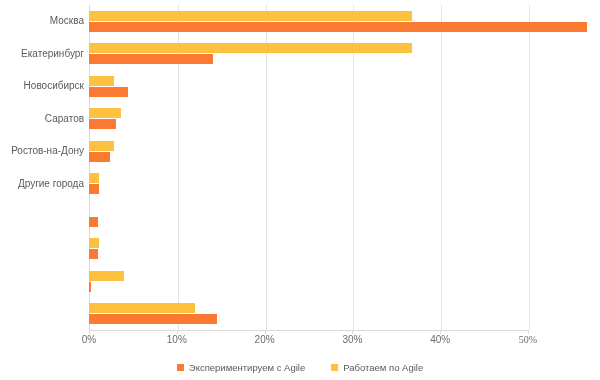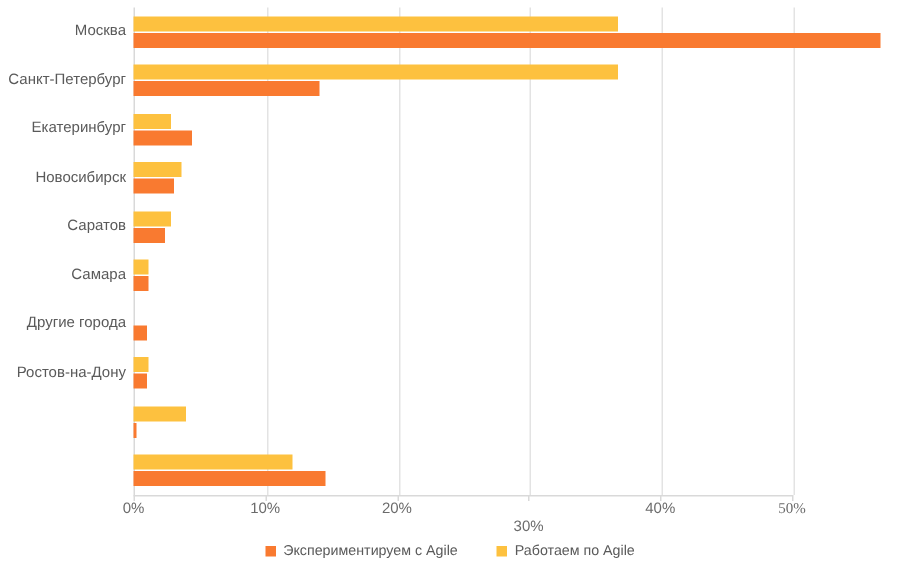--- a/index.html
+++ b/index.html
@@ -148,27 +148,25 @@
   <div class="plot-area" id="plot-area">
       <div class="gridline" style="left: 87.8px;"></div>
       <div class="gridline" style="left: 175.6px;"></div>
       <div class="gridline" style="left: 263.4px;"></div>
       <div class="gridline" style="left: 351.2px;"></div>
       <div class="gridline" style="left: 439px;"></div>
     </div>
 
   <div class="cat-labels" id="cat-labels">
       <div class="cat-label">Москва</div>
-      <div class="cat-label">Санкт-Петербург</div>
       <div class="cat-label">Екатеринбург</div>
       <div class="cat-label">Новосибирск</div>
       <div class="cat-label">Саратов</div>
-      <div class="cat-label">Самара</div>
+      <div class="cat-label">Ростов-на-Дону</div>
       <div class="cat-label">Другие города</div>
-      <div class="cat-label">Ростов-на-Дону</div>
     </div>
 
   <div class="rows" id="rows">
       <div class="cat-row" style="height: 32.5px;">
         <div class="bar bar-a" title="Москва — Работаем по Agile: 36.8%" style="width: 323.104px; background: rgb(253, 193, 63);"></div>
         <div class="bar bar-b" title="Москва — Экспериментируем с Agile: 56.7%" style="width: 497.826px; background: rgb(249, 122, 48);"></div>
       </div>
       <div class="cat-row" style="height: 32.5px;">
         <div class="bar bar-a" title="Санкт-Петербург — Работаем по Agile: 36.8%" style="width: 323.104px; background: rgb(253, 193, 63);"></div>
         <div class="bar bar-b" title="Санкт-Петербург — Экспериментируем с Agile: 14.1%" style="width: 123.798px; background: rgb(249, 122, 48);"></div>
@@ -206,21 +204,21 @@
         <div class="bar bar-b" title="Другие города — Экспериментируем с Agile: 14.6%" style="width: 128.188px; background: rgb(249, 122, 48);"></div>
       </div>
     </div>
 
   <div class="x-axis-line"></div>
 
   <div class="x-ticks" id="x-ticks">
       <div class="x-tick" style="left: 89px;">0%</div>
       <div class="x-tick" style="left: 176.8px;">10%</div>
       <div class="x-tick" style="left: 264.6px; text-align: right;">20%</div>
-      <div class="x-tick" style="left: 352.4px; margin-top: 12px;">30%</div>
+      <div class="x-tick" style="left: 352.4px;">30%</div>
       <div class="x-tick" style="left: 440.2px;">40%</div>
       <div class="x-tick" style="left: 528px; font-family: Liberation Serif, serif;">50%</div>
     </div>
 
   <div class="legend" id="legend">
       <div class="legend-item">
         <span class="legend-swatch" style="background: rgb(249, 122, 48);"></span>
         <span>Экспериментируем с Agile</span>
       </div>
       <div class="legend-item">

